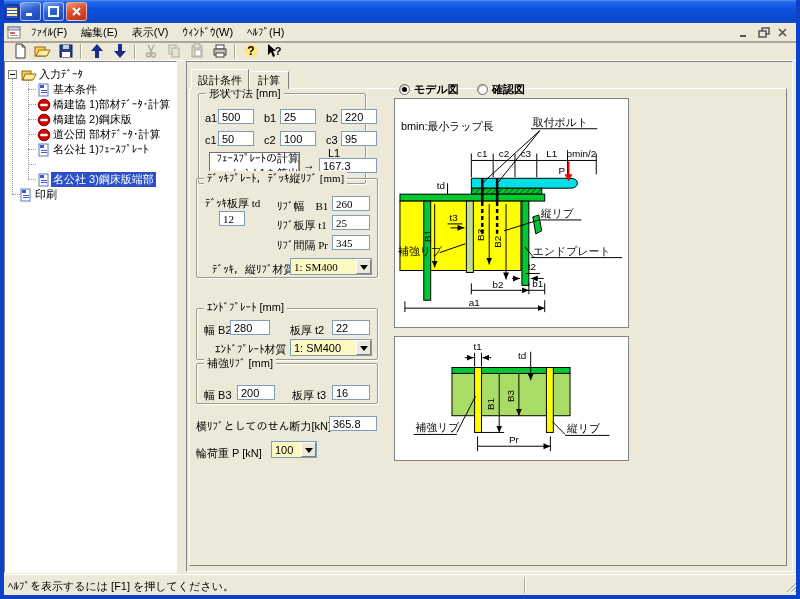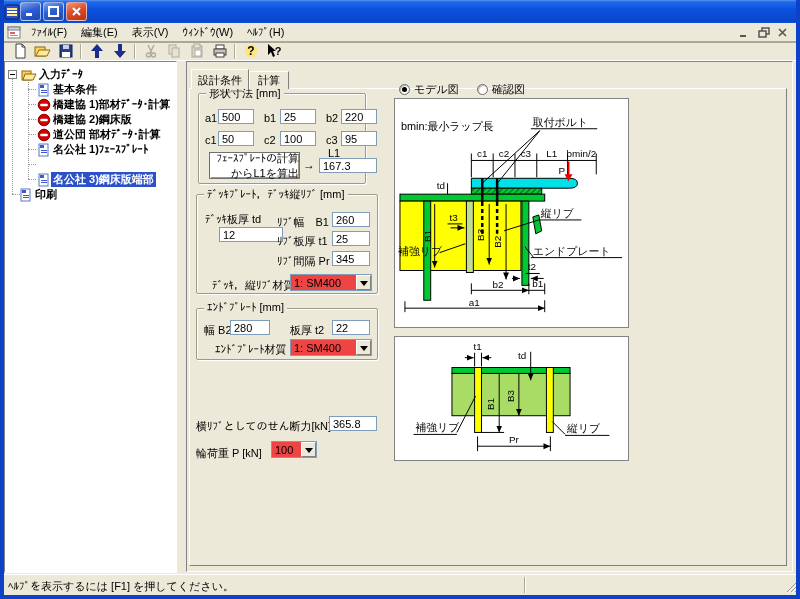--- a/index.html
+++ b/index.html
@@ -27,21 +27,21 @@
   
   .toolbar { position:absolute; left:0; right:0; top:42px; height:19px; background:#ECE9D8;
     display:flex; align-items:center; padding-left:4px; border-bottom:1px solid #fff;
     box-shadow:0 1px 0 #ACA899 inset, 0 -1px 0 #ACA899; }
   .tool { width:23px; height:19px; display:flex; align-items:center; justify-content:center; }
   .tsep { width:2px; height:15px; margin:0 3px; border-left:1px solid #ACA899; border-right:1px solid #fff; }
   
   .treepanel { position:absolute; left:0; top:61px; width:173px; height:512px; background:#fff;
     border:1px solid; border-color:#848284 #fff #fff #848284; font-size:11px; overflow:hidden; }
   .trow { position:absolute; display:flex; align-items:center; height:15px; white-space:nowrap; }
-  .tlabel { padding:0 2px;font-weight:bold; }
+  .tlabel { padding:0 2px; }
   .tlabel.sel { background:#2B50C8; color:#fff; }
   .expander { position:absolute; left:3px; top:8px; width:9px; height:9px; background:#fff;
     border:1px solid #808080; }
   .expander::after { content:""; position:absolute; left:1px; right:1px; top:3px; height:1px; background:#000; }
   .tline { position:absolute; border-left:1px dotted #9a9a9a; }
   .tstub { position:absolute; border-top:1px dotted #9a9a9a; }
   
   .mainpanel { position:absolute; left:182px; top:61px; width:607px; height:511px; background:#ECE9D8;
     border:1px solid; border-color:#848284 #fff #fff #848284; }
   .tabpage { position:absolute; left:2px; right:5px; top:26px; bottom:5px;
@@ -51,30 +51,30 @@
   .tab.active { left:4px; top:7px; width:58px; height:20px; line-height:20px; }
   .tab.idle { left:62px; top:9px; width:40px; height:18px; line-height:17px; }
   
   .group { position:absolute; border:1px solid #9c9a8a; border-radius:2px;
     box-shadow:1px 1px 0 #fff, inset 1px 1px 0 #fff; }
   .gtitle { position:absolute; top:-8px; left:7px; background:#ECE9D8; padding:0 3px;
     font-size:11px; white-space:nowrap; }
   .lbl { position:absolute; font-size:11px; white-space:nowrap; }
   .fld { position:absolute; height:15px; background:#fff; border:1px solid #7F9DB9;
     font-size:11px; padding:1px 2px 0 3px; overflow:hidden; }
-  .combo { position:absolute; height:17px; background:#ef4444; border:1px solid #7F9DB9; }
+  .combo { position:absolute; height:17px; background:#fef9c3; border:1px solid #7F9DB9; }
   .combo .val { position:absolute; left:3px; top:2px; font-size:11px; white-space:nowrap; }
   .combo .cbtn { position:absolute; right:0; top:0; bottom:0; width:15px; background:#ECE9D8;
     border:1px solid; border-color:#fff #808080 #808080 #fff; }
   .combo .cbtn::after { content:""; position:absolute; left:3px; top:5px;
     border-left:4px solid transparent; border-right:4px solid transparent; border-top:5px solid #000; }
   .btn { position:absolute; background:#ffffff; border:1px solid #707070;
     box-shadow:inset 1px 1px 0 #fff, inset -1px -1px 0 #9a9888;
     font-size:11px; text-align:right; display:flex; flex-direction:column; justify-content:center; }
-  .radio { position:absolute; display:flex; align-items:center; gap:4px; font-size:11px; }
+  .radio { position:absolute; display:flex; align-items:center; gap:4px; font-size:11px;font-weight:bold; }
   .rb { position:relative; width:11px; height:11px; border-radius:50%; background:#fff;
     border:1px solid #6A6A6A; box-shadow:inset 1px 1px 1px #b9b6a8; }
   .rb.on::after { content:""; position:absolute; left:2px; top:2px; width:5px; height:5px;
     border-radius:50%; background:#000; }
   
   .diagpanel { position:absolute; background:#fff; border:1px solid #848284; }
   svg text { font-family:"Liberation Sans", sans-serif; fill:#000; }
   .jt { font-size:11px; }
   .dt { font-size:10px; }
   .ln { stroke:#000; stroke-width:1; fill:none; }
@@ -325,24 +325,24 @@
       <div class="fld" style="left:142px;top:37px;width:36px;">95</div>
       <div class="btn" style="left:10px;top:58px;width:91px;height:27px;">
         <span>ﾌｪｰｽﾌﾟﾚｰﾄの計算</span>
         <span>からL1を算出</span>
       </div>
       <span class="lbl" style="left:104px;top:64px;font-size:12px;">→</span>
       <span class="lbl" style="left:129px;top:53px;">L1</span>
       <div class="fld" style="left:120px;top:64px;width:58px;">167.3</div>
     </div>
 
-    <div class="group" style="left:9px;top:132px;width:182px;height:100px;">
+    <div class="group" style="left:9px;top:116px;width:182px;height:100px;font-family:Liberation Serif, serif;">
       <span class="gtitle">ﾃﾞｯｷﾌﾟﾚｰﾄ，ﾃﾞｯｷ縦ﾘﾌﾞ [mm]</span>
       <span class="lbl" style="left:8px;top:17px;">ﾃﾞｯｷ板厚 td</span>
-      <div class="fld" style="left:22px;top:32px;width:64px;">12</div>
+      <div class="fld" style="left:22px;top:32px;width:26px;">12</div>
       <span class="lbl" style="left:80px;top:20px;">ﾘﾌﾞ幅　B1</span>
       <div class="fld" style="left:135px;top:17px;width:38px;">260</div>
       <span class="lbl" style="left:80px;top:39px;">ﾘﾌﾞ板厚 t1</span>
       <div class="fld" style="left:135px;top:36px;width:38px;">25</div>
       <span class="lbl" style="left:80px;top:59px;">ﾘﾌﾞ間隔 Pr</span>
       <div class="fld" style="left:135px;top:56px;width:38px;">345</div>
       <span class="lbl" style="left:15px;top:83px;">ﾃﾞｯｷ，縦ﾘﾌﾞ材質</span>
       <div class="combo" style="left:93px;top:79px;width:82px;">
         <span class="val">1: SM400</span>
         <span class="cbtn"></span>
@@ -355,20 +355,27 @@
       <div class="fld" style="left:33px;top:11px;width:40px;">280</div>
       <span class="lbl" style="left:93px;top:14px;">板厚 t2</span>
       <div class="fld" style="left:135px;top:11px;width:38px;">22</div>
       <span class="lbl" style="left:18px;top:33px;">ｴﾝﾄﾞﾌﾟﾚｰﾄ材質</span>
       <div class="combo" style="left:93px;top:30px;width:82px;">
         <span class="val">1: SM400</span>
         <span class="cbtn"></span>
       </div>
     </div>
 
+    <div class="group" style="left:9px;top:301px;width:182px;height:41px;">
+      <span class="gtitle">補強ﾘﾌﾞ [mm]</span>
+      <span class="lbl" style="left:7px;top:24px;">幅 B3</span>
+      <div class="fld" style="left:40px;top:21px;width:38px;">200</div>
+      <span class="lbl" style="left:95px;top:24px;">板厚 t3</span>
+      <div class="fld" style="left:135px;top:21px;width:38px;">16</div>
+    </div>
 
     <span class="lbl" style="left:9px;top:357px;">横ﾘﾌﾞとしてのせん断力[kN]</span>
     <div class="fld" style="left:142px;top:354px;width:48px;">365.8</div>
 
     <span class="lbl" style="left:9px;top:384px;">輪荷重 P [kN]</span>
     <div class="combo" style="left:84px;top:379px;width:46px;">
       <span class="val">100</span>
       <span class="cbtn"></span>
     </div>
 

